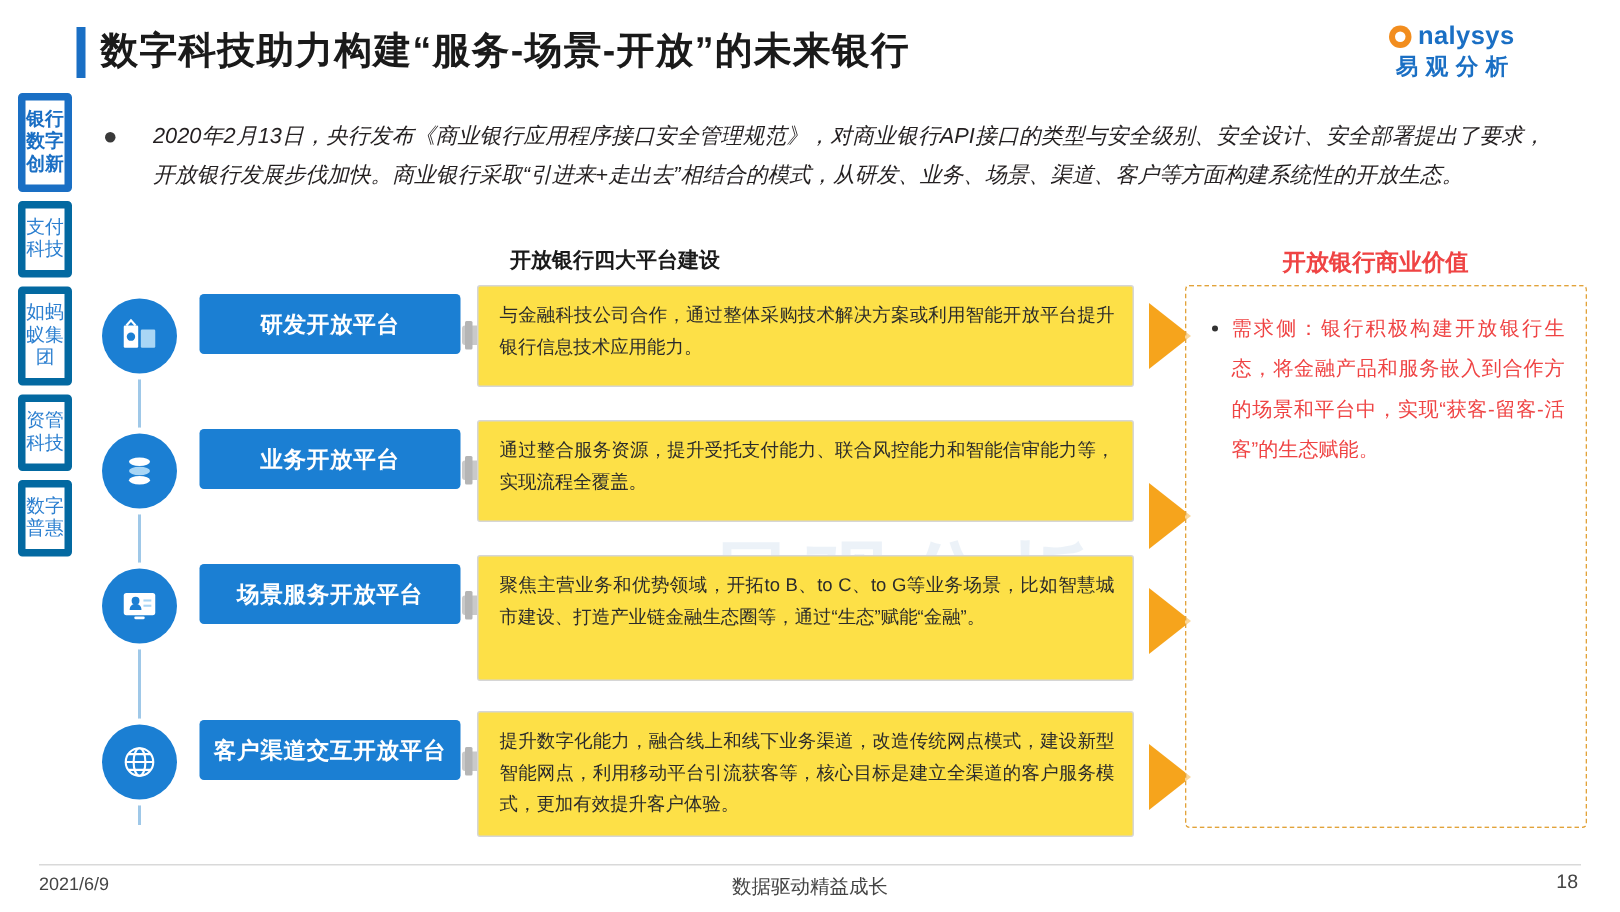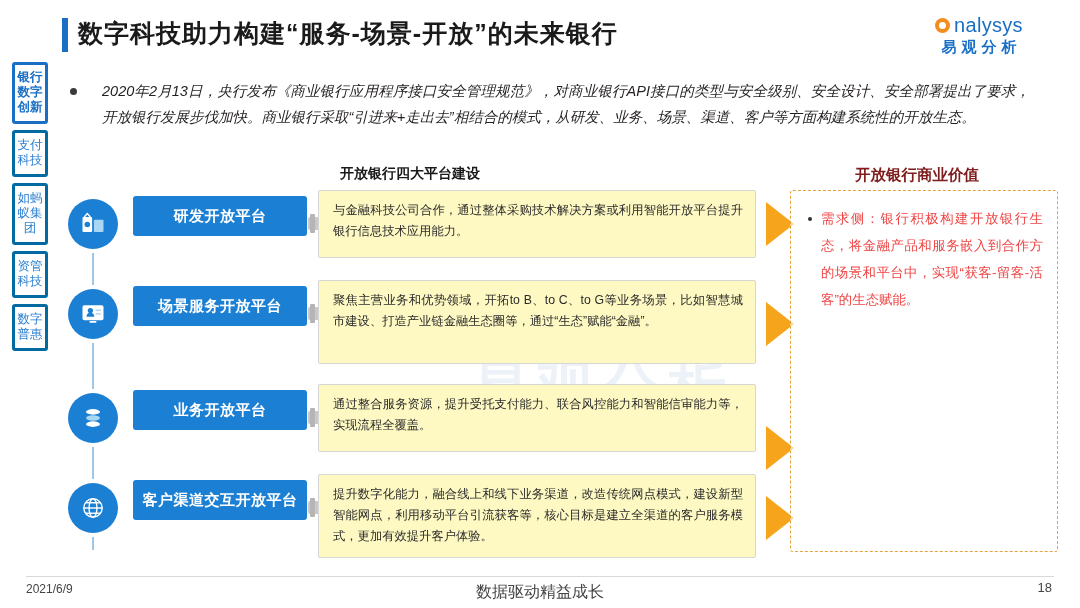--- a/index.html
+++ b/index.html
@@ -12,21 +12,21 @@
     background: #ffffff;
     font-family: "Liberation Sans", sans-serif;
     color: #231f20;
     overflow: hidden;
     position: relative;
   }
 
   
   .header {
     position: absolute;
-    left: 16px; top: 0;
+    left: 5px; top: 0;
     width: 1056px;
     height: 62px;
   }
   .title-bar {
     position: absolute;
     left: 46px;
     top: 18px;
     width: 6px;
     height: 34px;
     background: #1a6fc4;
@@ -63,23 +63,23 @@
   }
   .logo-mark::after {
     content: "";
     position: absolute;
     left: 4px; top: 4px;
     width: 7px; height: 7px;
     border-radius: 50%;
     background: #fff;
   }
   .logo-text {
-    font-size: 20px;
+    font-size: 17px;
     color: #1a6fc4;
-    font-weight: normal;
+    font-weight: bold;
     letter-spacing: .3px;
   }
   .logo-sub {
     font-size: 15px;
     color: #1a6fc4;
     font-weight: bold;
     letter-spacing: 5px;
     margin-top: 1px;
     padding-left: 5px;
   }
@@ -87,21 +87,21 @@
   
   .sidebar {
     position: absolute;
     left: 12px;
     top: 62px;
     width: 38px;
   }
   .side-item {
     width: 36px;
     margin-bottom: 6px;
-    border: 3px solid #0369a1;
+    border: 5px solid #0369a1;
     border-radius: 3px;
     text-align: center;
     font-size: 12.5px;
     line-height: 15px;
     padding: 5px 0 6px 0;
     color: #2b7fd0;
     box-sizing: border-box;
   }
   .side-item.active {
     background: #ffffff;
@@ -143,21 +143,21 @@
     font-size: 14px;
     font-weight: bold;
     color: #1a1a1a;
   }
   .col-head-right {
     position: absolute;
     left: 855px;
     top: 165px;
     font-size: 15.5px;
     font-weight: bold;
-    color: #7f1d1d;
+    color: #ef4444;
   }
 
   
   .watermark {
     position: absolute;
     left: 330px;
     top: 270px;
     font-size: 64px;
     color: rgba(130,170,205,0.16);
     font-weight: bold;
@@ -244,21 +244,21 @@
     border-radius: 1px;
   }
   .connector::before { left: 2px; }
   .connector::after { right: 2px; }
   .gray-box {
     position: absolute;
     left: 258px;
     top: 0;
     width: 438px;
     min-height: 68px;
-    background: #fef9c3;
+    background: #fde047;
     border: 1px solid #d6d6d6;
     border-radius: 2px;
     padding: 9px 12px 9px 14px;
     box-sizing: border-box;
     font-size: 12.3px;
     line-height: 21px;
     color: #2b2b2b;
     text-align: justify;
   }
   .arrow {
@@ -316,21 +316,21 @@
     left: 26px;
     top: 582px;
     font-size: 12px;
     color: #444;
   }
   .footer-center {
     position: absolute;
     left: 0; right: 0;
     top: 582px;
     text-align: center;
-    font-size: 16px;
+    font-size: 13px;
     color: #444;
   }
   .footer-page {
     position: absolute;
     right: 28px;
     top: 580px;
     font-size: 13px;
     color: #444;
     text-align: right;
   }
@@ -392,20 +392,38 @@
       </svg>
     </div>
     <div class="blue-box">
       <span>研发开放平台</span>
     </div>
     <div class="connector"></div>
     <div class="gray-box">
       <span>与金融科技公司合作，通过整体采购技术解决方案或利用智能开放平台提升银行信息技术应用能力。</span>
     </div>
     <div class="arrow" style="top:12px;"></div>
+  </div>
+
+  <div class="row">
+    <div class="icon-circle">
+      <svg viewBox="0 0 32 32" fill="none" stroke="#ffffff" stroke-width="1.7">
+        <ellipse cx="16" cy="9" rx="8" ry="3.2" fill="#ffffff" stroke="none"></ellipse>
+        <ellipse cx="16" cy="16" rx="8" ry="3.2" fill="#a9d6f5" stroke="none"></ellipse>
+        <ellipse cx="16" cy="23" rx="8" ry="3.2" fill="#ffffff" stroke="none"></ellipse>
+      </svg>
+    </div>
+    <div class="blue-box">
+      <span>业务开放平台</span>
+    </div>
+    <div class="connector"></div>
+    <div class="gray-box">
+      <span>通过整合服务资源，提升受托支付能力、联合风控能力和智能信审能力等，实现流程全覆盖。</span>
+    </div>
+    <div class="arrow" style="top:42px;"></div>
   </div>
 
   <div class="row" style="height:92px;">
     <div class="icon-circle">
       <svg viewBox="0 0 32 32" fill="none">
         <rect x="4" y="6" width="24" height="17" rx="2" fill="#ffffff"></rect>
         <circle cx="13" cy="12" r="3" fill="#1b7fd3"></circle>
         <path d="M8.5 19c0-3 2-4.5 4.5-4.5s4.5 1.5 4.5 4.5z" fill="#1b7fd3"></path>
         <rect x="19" y="11" width="6" height="1.6" fill="#a9d6f5"></rect>
         <rect x="19" y="15" width="6" height="1.6" fill="#a9d6f5"></rect>
@@ -415,38 +433,20 @@
     <div class="blue-box">
       <span>场景服务开放平台</span>
     </div>
     <div class="connector"></div>
     <div class="gray-box" style="min-height:84px;">
       <span>聚焦主营业务和优势领域，开拓to B、to C、to G等业务场景，比如智慧城市建设、打造产业链金融生态圈等，通过“生态”赋能“金融”。</span>
     </div>
     <div class="arrow" style="top:22px;"></div>
   </div>
 
-  <div class="row">
-    <div class="icon-circle">
-      <svg viewBox="0 0 32 32" fill="none" stroke="#ffffff" stroke-width="1.7">
-        <ellipse cx="16" cy="9" rx="8" ry="3.2" fill="#ffffff" stroke="none"></ellipse>
-        <ellipse cx="16" cy="16" rx="8" ry="3.2" fill="#a9d6f5" stroke="none"></ellipse>
-        <ellipse cx="16" cy="23" rx="8" ry="3.2" fill="#ffffff" stroke="none"></ellipse>
-      </svg>
-    </div>
-    <div class="blue-box">
-      <span>业务开放平台</span>
-    </div>
-    <div class="connector"></div>
-    <div class="gray-box">
-      <span>通过整合服务资源，提升受托支付能力、联合风控能力和智能信审能力等，实现流程全覆盖。</span>
-    </div>
-    <div class="arrow" style="top:42px;"></div>
-  </div>
-
   <div class="row" style="height:92px;">
     <div class="icon-circle">
       <svg viewBox="0 0 32 32" fill="none" stroke="#ffffff" stroke-width="1.6">
         <circle cx="16" cy="16" r="10.5"></circle>
         <ellipse cx="16" cy="16" rx="4.5" ry="10.5"></ellipse>
         <line x1="5.5" y1="16" x2="26.5" y2="16"></line>
         <line x1="7.5" y1="10" x2="24.5" y2="10"></line>
         <line x1="7.5" y1="22" x2="24.5" y2="22"></line>
       </svg>
     </div>

